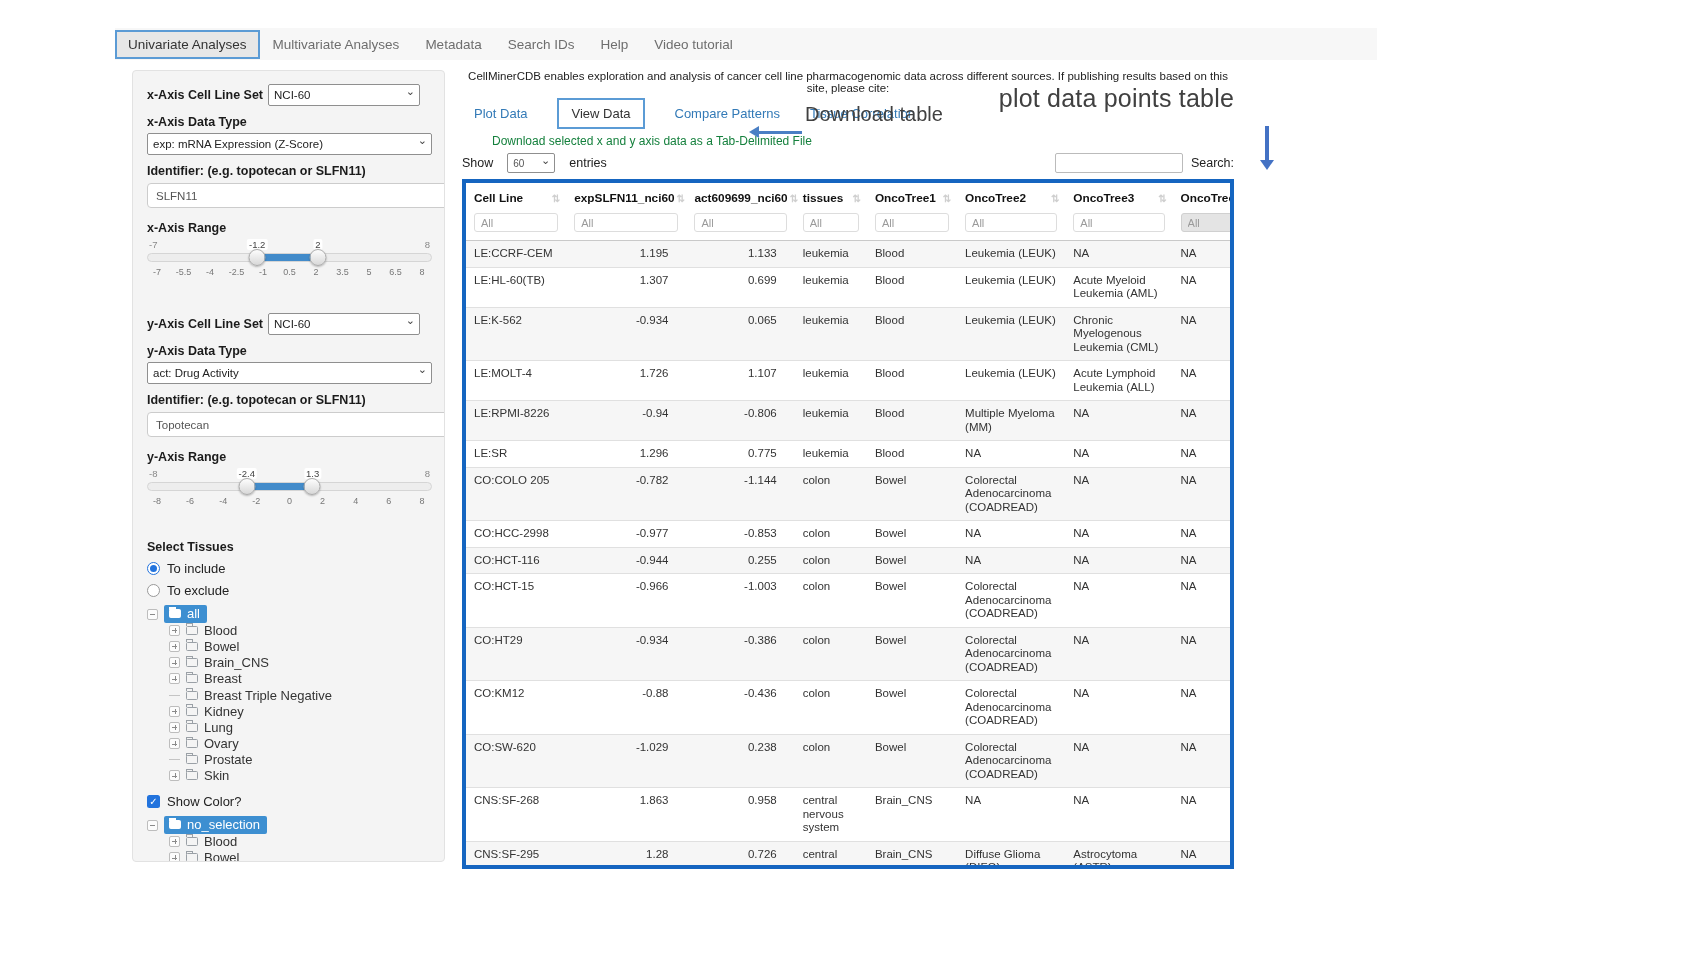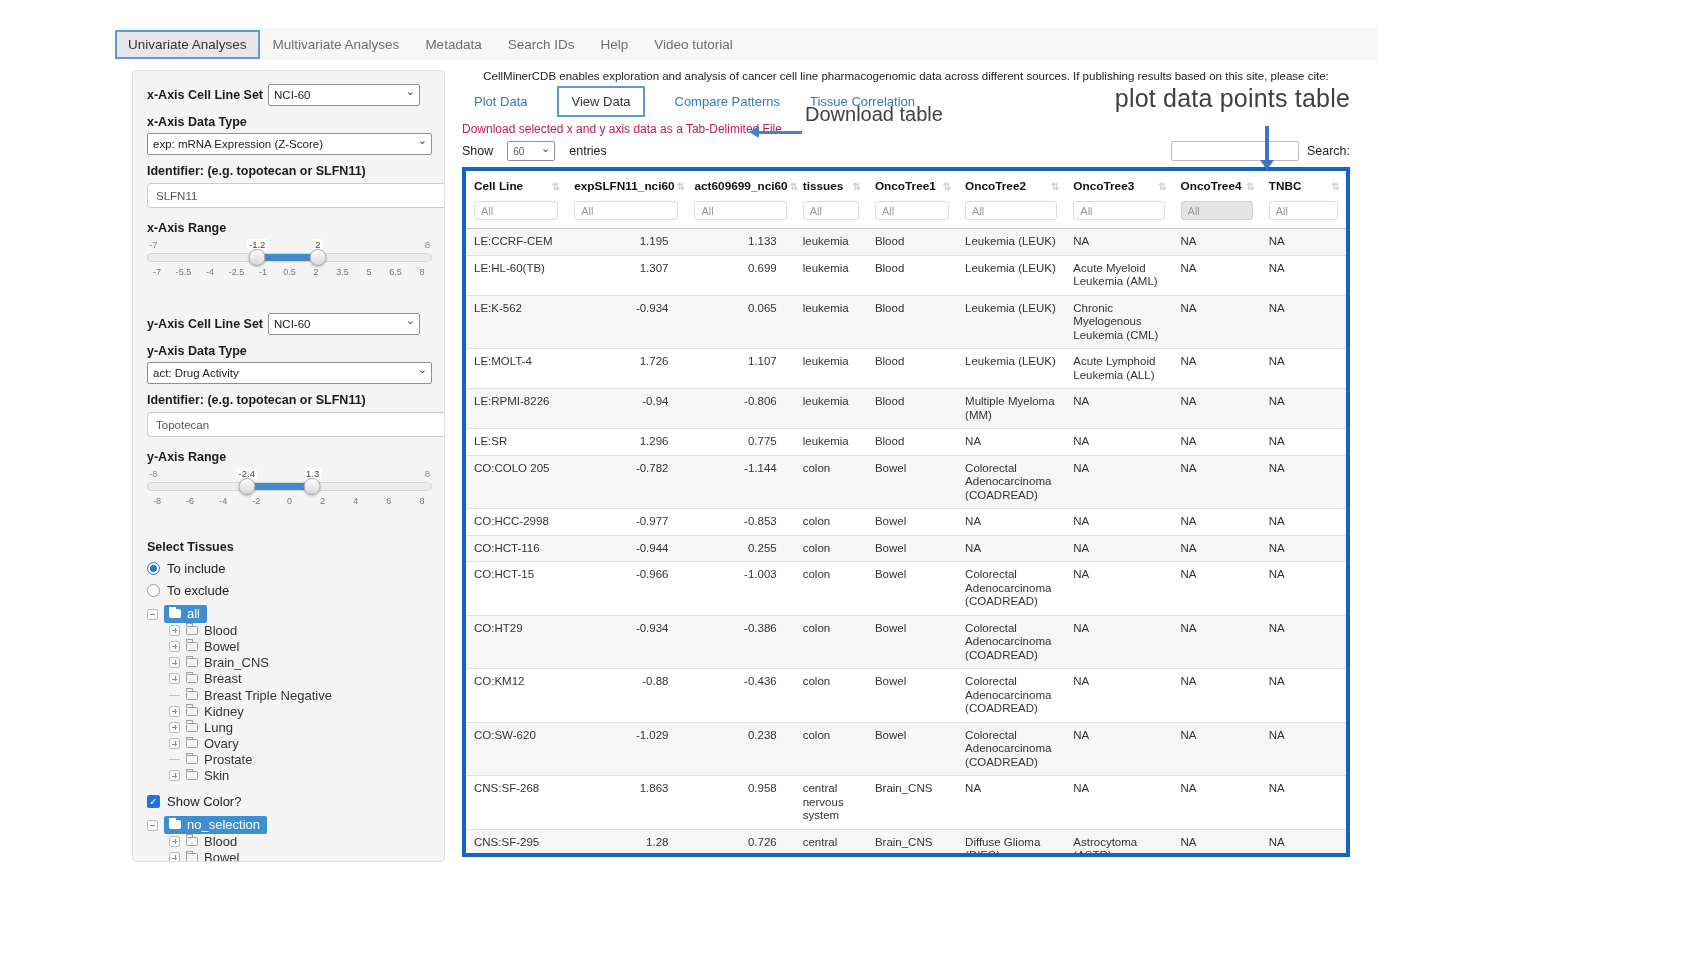--- a/index.html
+++ b/index.html
@@ -61,27 +61,27 @@
   .leafdash { width:11px; height:1px; background:#c4c4c4; margin-right:6px; flex:0 0 11px; }
   .folder { display:inline-block; width:12px; height:9px; border:1px solid #9aa0a6; border-radius:1.5px;
     position:relative; margin-right:6px; flex:0 0 12px; }
   .folder::before { content:''; position:absolute; top:-3.5px; left:-1px; width:5px; height:2px;
     border:1px solid #9aa0a6; border-bottom:0; }
   .node-root { display:inline-flex; align-items:center; background:#3d8fd1; color:#fff;
     padding:1px 7px 2px 5px; border-radius:2px; font-size:13px; }
   .node-root .folder, .node-root .folder::before { border-color:#fff; background:#fff; }
 
   
-  #main { position:absolute; left:462px; top:70px; width:888px; }
+  #main { position:absolute; left:462px; top:70px; width:772px; }
   .citation { text-align:center; font-size:11.5px; color:#222; }
   .cite-link { text-align:center; font-size:11.5px; color:#337ab7; margin-top:3px; }
   #main-tabs { display:flex; align-items:center; gap:30px; margin-top:10px; padding-left:12px; }
   .mtab { font-size:13px; color:#337ab7; cursor:pointer; }
   .mtab.active { color:#333; border:2px solid #5b9bd5; padding:6px 12px; margin:-6px 0; }
-  #download-link { display:inline-block; margin-top:11px; font-size:12px; color:#be185d; }
+  #download-link { display:inline-block; margin-top:11px; font-size:12px; color:#15803d;margin-left:30px; }
   #controls { display:flex; justify-content:space-between; align-items:center; margin-top:4px; }
   .show-group { display:flex; align-items:center; gap:14px; font-size:12.5px; color:#222; }
   .sel.w-tiny { width:48px; }
   .sel.w-tiny select { height:20px; font-size:10px; color:#555; }
   .search-group { display:flex; align-items:center; gap:8px; font-size:12.5px; color:#222; }
   #search-input { width:128px; height:20px; border:1px solid #bbb; border-radius:2px; background:#fff; padding:0 5px; }
 
   
   #table-wrap { margin-top:6px; border:4px solid #1565c0; height:690px; overflow:hidden; background:#fff; }
   table { border-collapse:collapse; table-layout:fixed; width:880px; }

